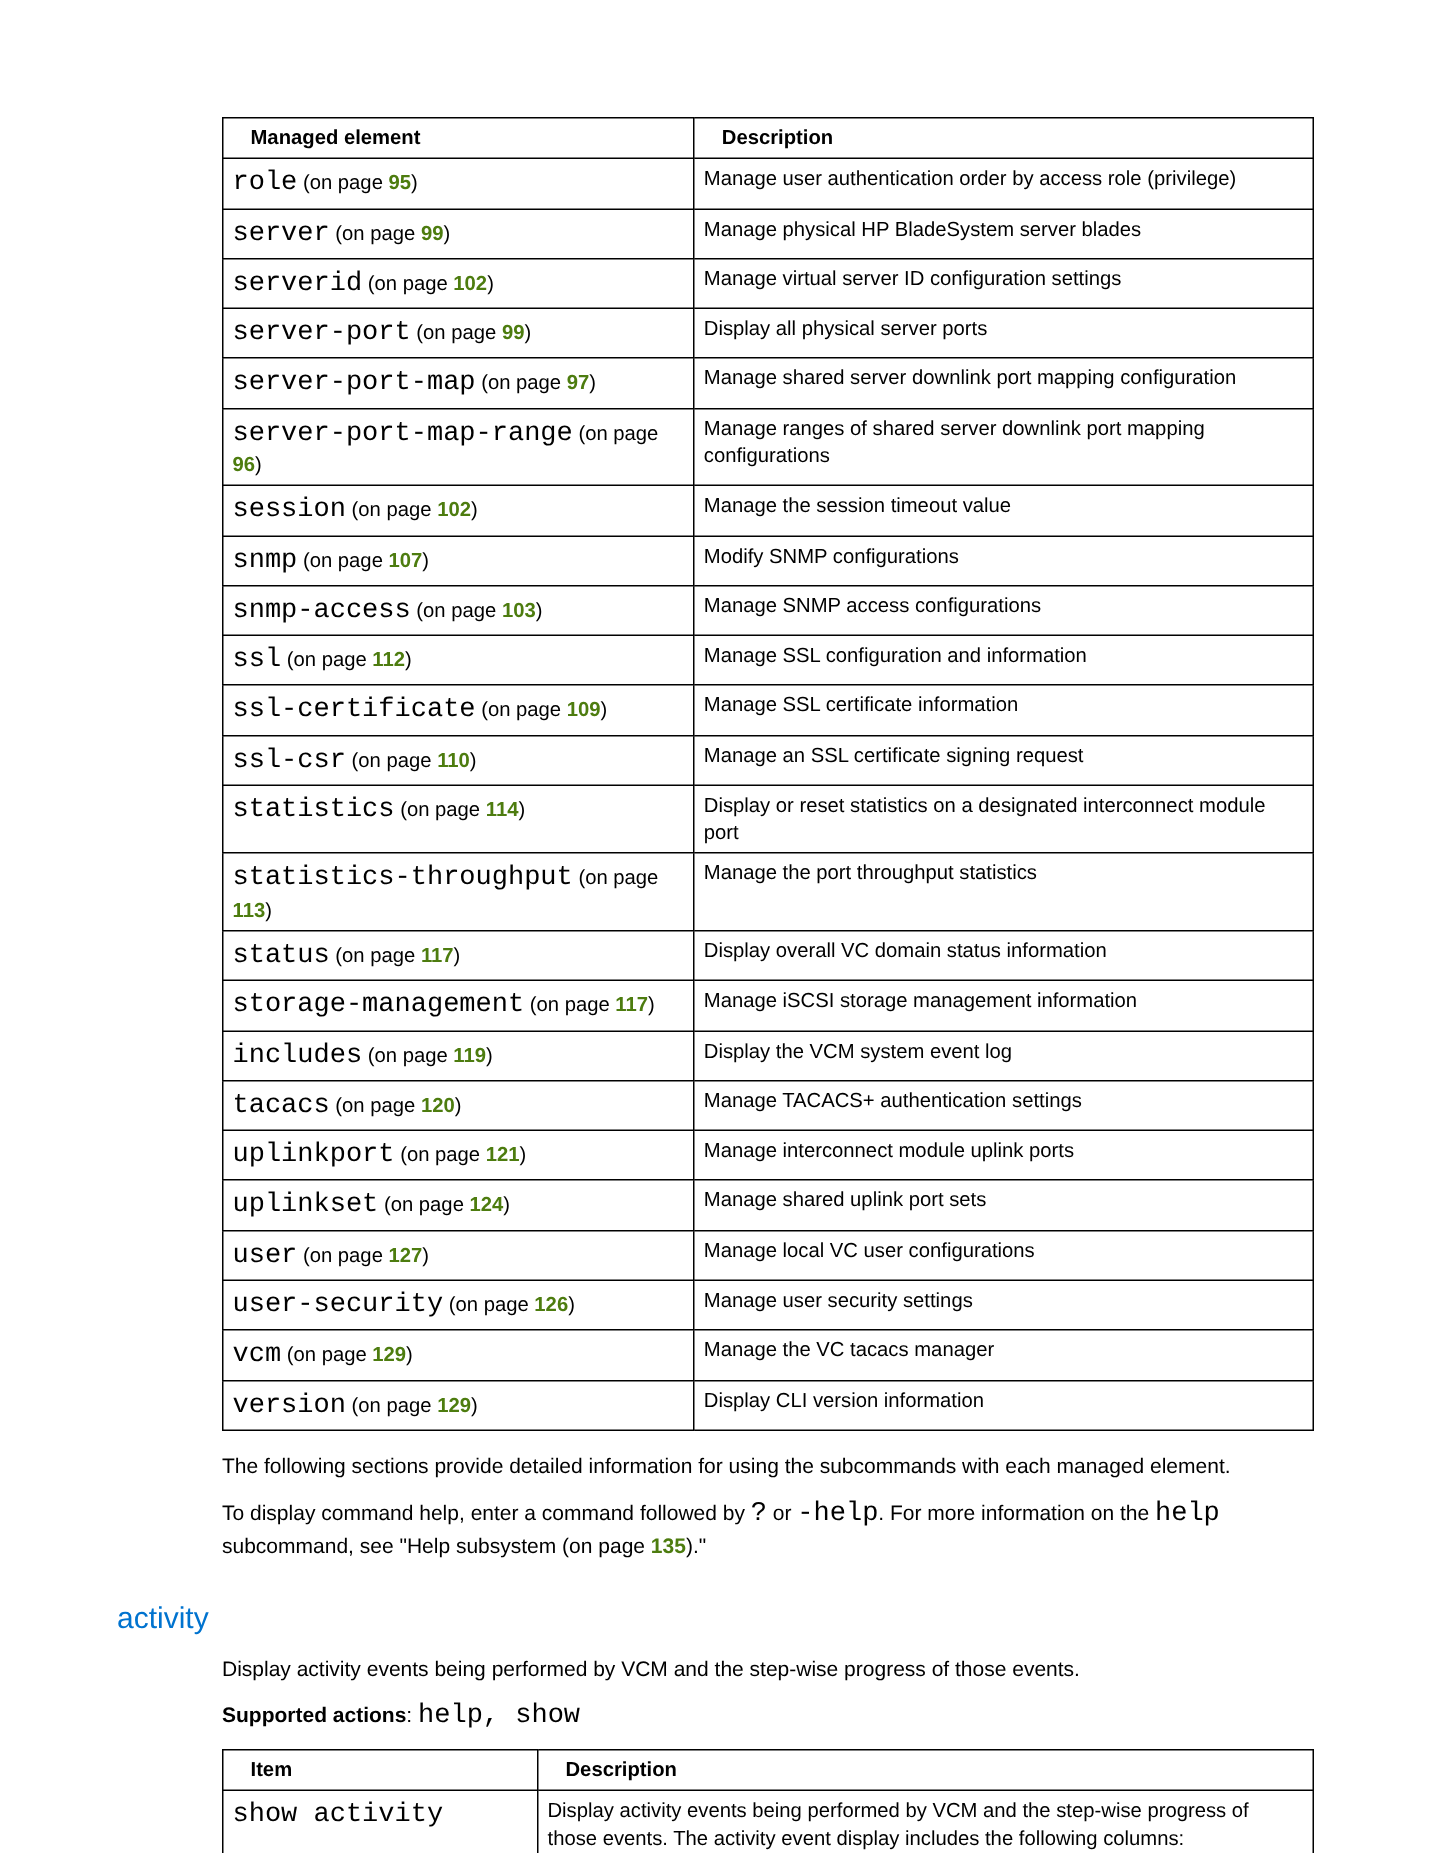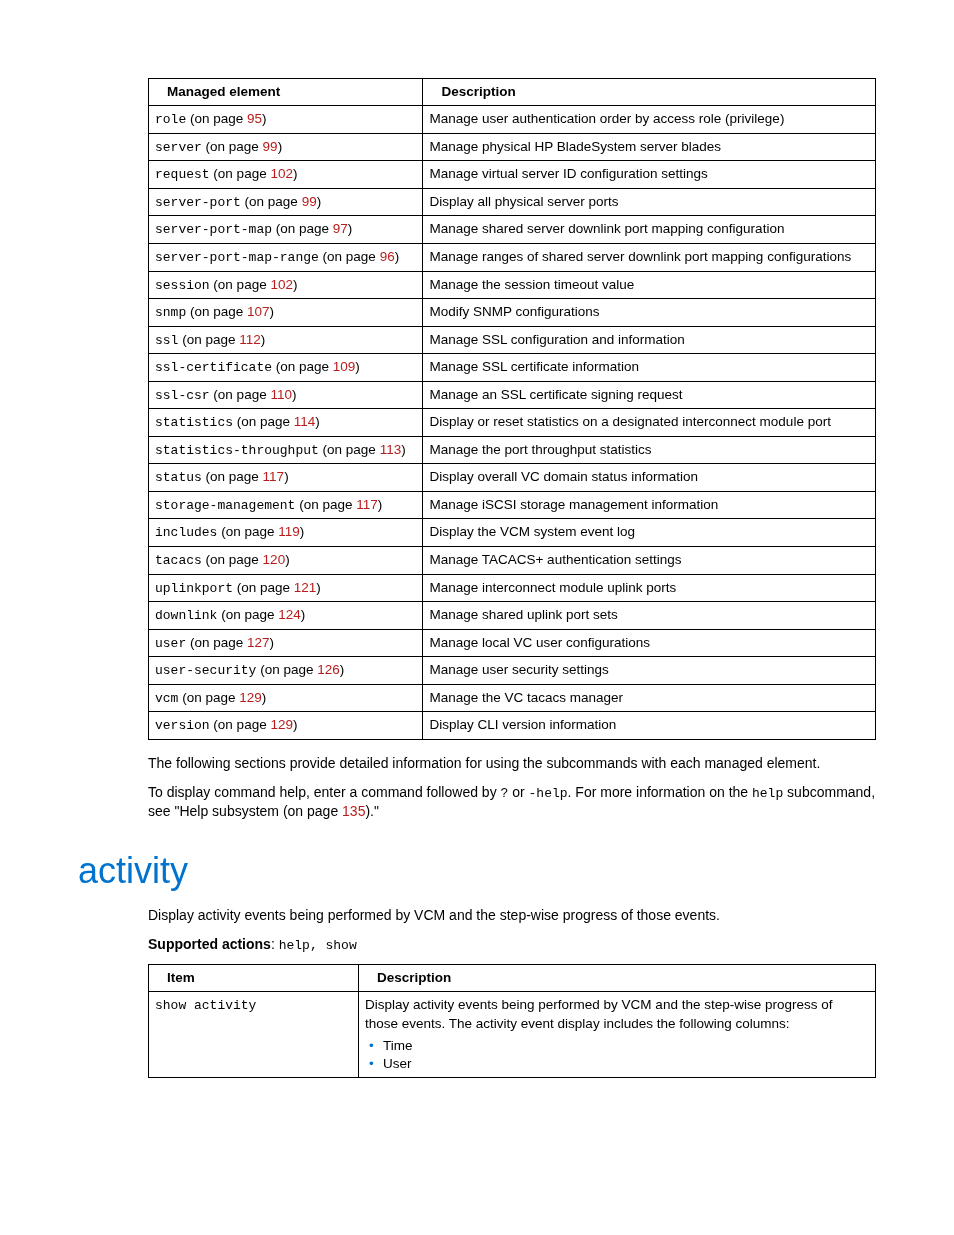--- a/index.html
+++ b/index.html
@@ -27,29 +27,30 @@
   }
   th {
     font-weight: bold;
     padding-left: 18px;
   }
   .content-indent {
     margin-left: 70px;
   }
   code, .mono {
     font-family: "Courier New", Courier, monospace;
-    font-size: 13px;
+    font-size: 18px;
   }
   a.page-link {
-    color: #b91c1c;
+    color: #4d7c0f;
     text-decoration: none;
+    font-weight: bold;
   }
   h2.section-heading {
     font-family: Arial, sans-serif;
-    font-size: 36px;
+    font-size: 20px;
     font-weight: normal;
     color: #0073cf;
     margin: 26px 0 8px 0;
   }
   p { margin: 10px 0; }
   ul.blue-bullets {
     list-style: none;
     padding-left: 18px;
     margin: 4px 0 0 0;
   }
@@ -76,21 +77,21 @@
     <tbody id="table1-body">
         <tr>
           <td><code class="mono">role</code> (on page <a href="#" class="page-link">95</a>)</td>
           <td>Manage user authentication order by access role (privilege)</td>
         </tr>
         <tr>
           <td><code class="mono">server</code> (on page <a href="#" class="page-link">99</a>)</td>
           <td>Manage physical HP BladeSystem server blades</td>
         </tr>
         <tr>
-          <td><code class="mono">request</code> (on page <a href="#" class="page-link">102</a>)</td>
+          <td><code class="mono">serverid</code> (on page <a href="#" class="page-link">102</a>)</td>
           <td>Manage virtual server ID configuration settings</td>
         </tr>
         <tr>
           <td><code class="mono">server-port</code> (on page <a href="#" class="page-link">99</a>)</td>
           <td>Display all physical server ports</td>
         </tr>
         <tr>
           <td><code class="mono">server-port-map</code> (on page <a href="#" class="page-link">97</a>)</td>
           <td>Manage shared server downlink port mapping configuration</td>
         </tr>
@@ -100,20 +101,24 @@
         </tr>
         <tr>
           <td><code class="mono">session</code> (on page <a href="#" class="page-link">102</a>)</td>
           <td>Manage the session timeout value</td>
         </tr>
         <tr>
           <td><code class="mono">snmp</code> (on page <a href="#" class="page-link">107</a>)</td>
           <td>Modify SNMP configurations</td>
         </tr>
         <tr>
+          <td><code class="mono">snmp-access</code> (on page <a href="#" class="page-link">103</a>)</td>
+          <td>Manage SNMP access configurations</td>
+        </tr>
+        <tr>
           <td><code class="mono">ssl</code> (on page <a href="#" class="page-link">112</a>)</td>
           <td>Manage SSL configuration and information</td>
         </tr>
         <tr>
           <td><code class="mono">ssl-certificate</code> (on page <a href="#" class="page-link">109</a>)</td>
           <td>Manage SSL certificate information</td>
         </tr>
         <tr>
           <td><code class="mono">ssl-csr</code> (on page <a href="#" class="page-link">110</a>)</td>
           <td>Manage an SSL certificate signing request</td>
@@ -140,21 +145,21 @@
         </tr>
         <tr>
           <td><code class="mono">tacacs</code> (on page <a href="#" class="page-link">120</a>)</td>
           <td>Manage TACACS+ authentication settings</td>
         </tr>
         <tr>
           <td><code class="mono">uplinkport</code> (on page <a href="#" class="page-link">121</a>)</td>
           <td>Manage interconnect module uplink ports</td>
         </tr>
         <tr>
-          <td><code class="mono">downlink</code> (on page <a href="#" class="page-link">124</a>)</td>
+          <td><code class="mono">uplinkset</code> (on page <a href="#" class="page-link">124</a>)</td>
           <td>Manage shared uplink port sets</td>
         </tr>
         <tr>
           <td><code class="mono">user</code> (on page <a href="#" class="page-link">127</a>)</td>
           <td>Manage local VC user configurations</td>
         </tr>
         <tr>
           <td><code class="mono">user-security</code> (on page <a href="#" class="page-link">126</a>)</td>
           <td>Manage user security settings</td>
         </tr>

